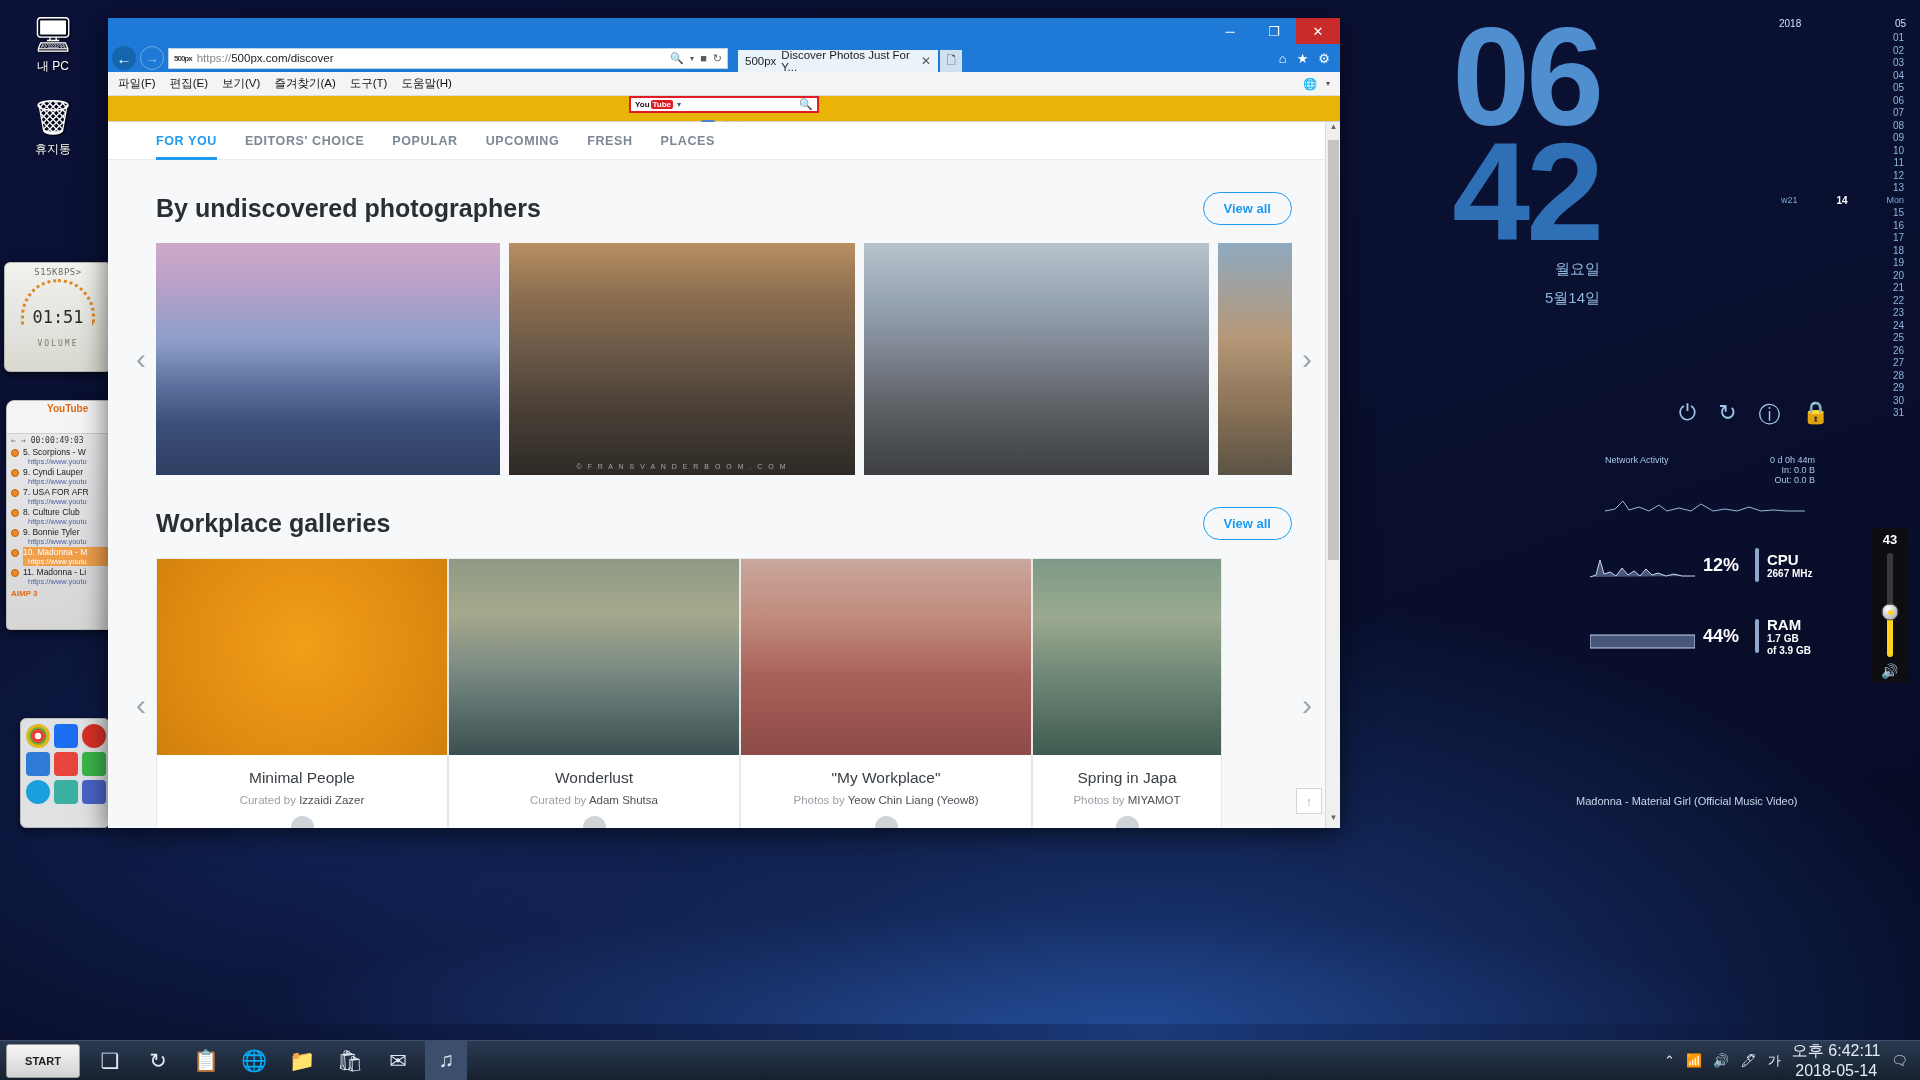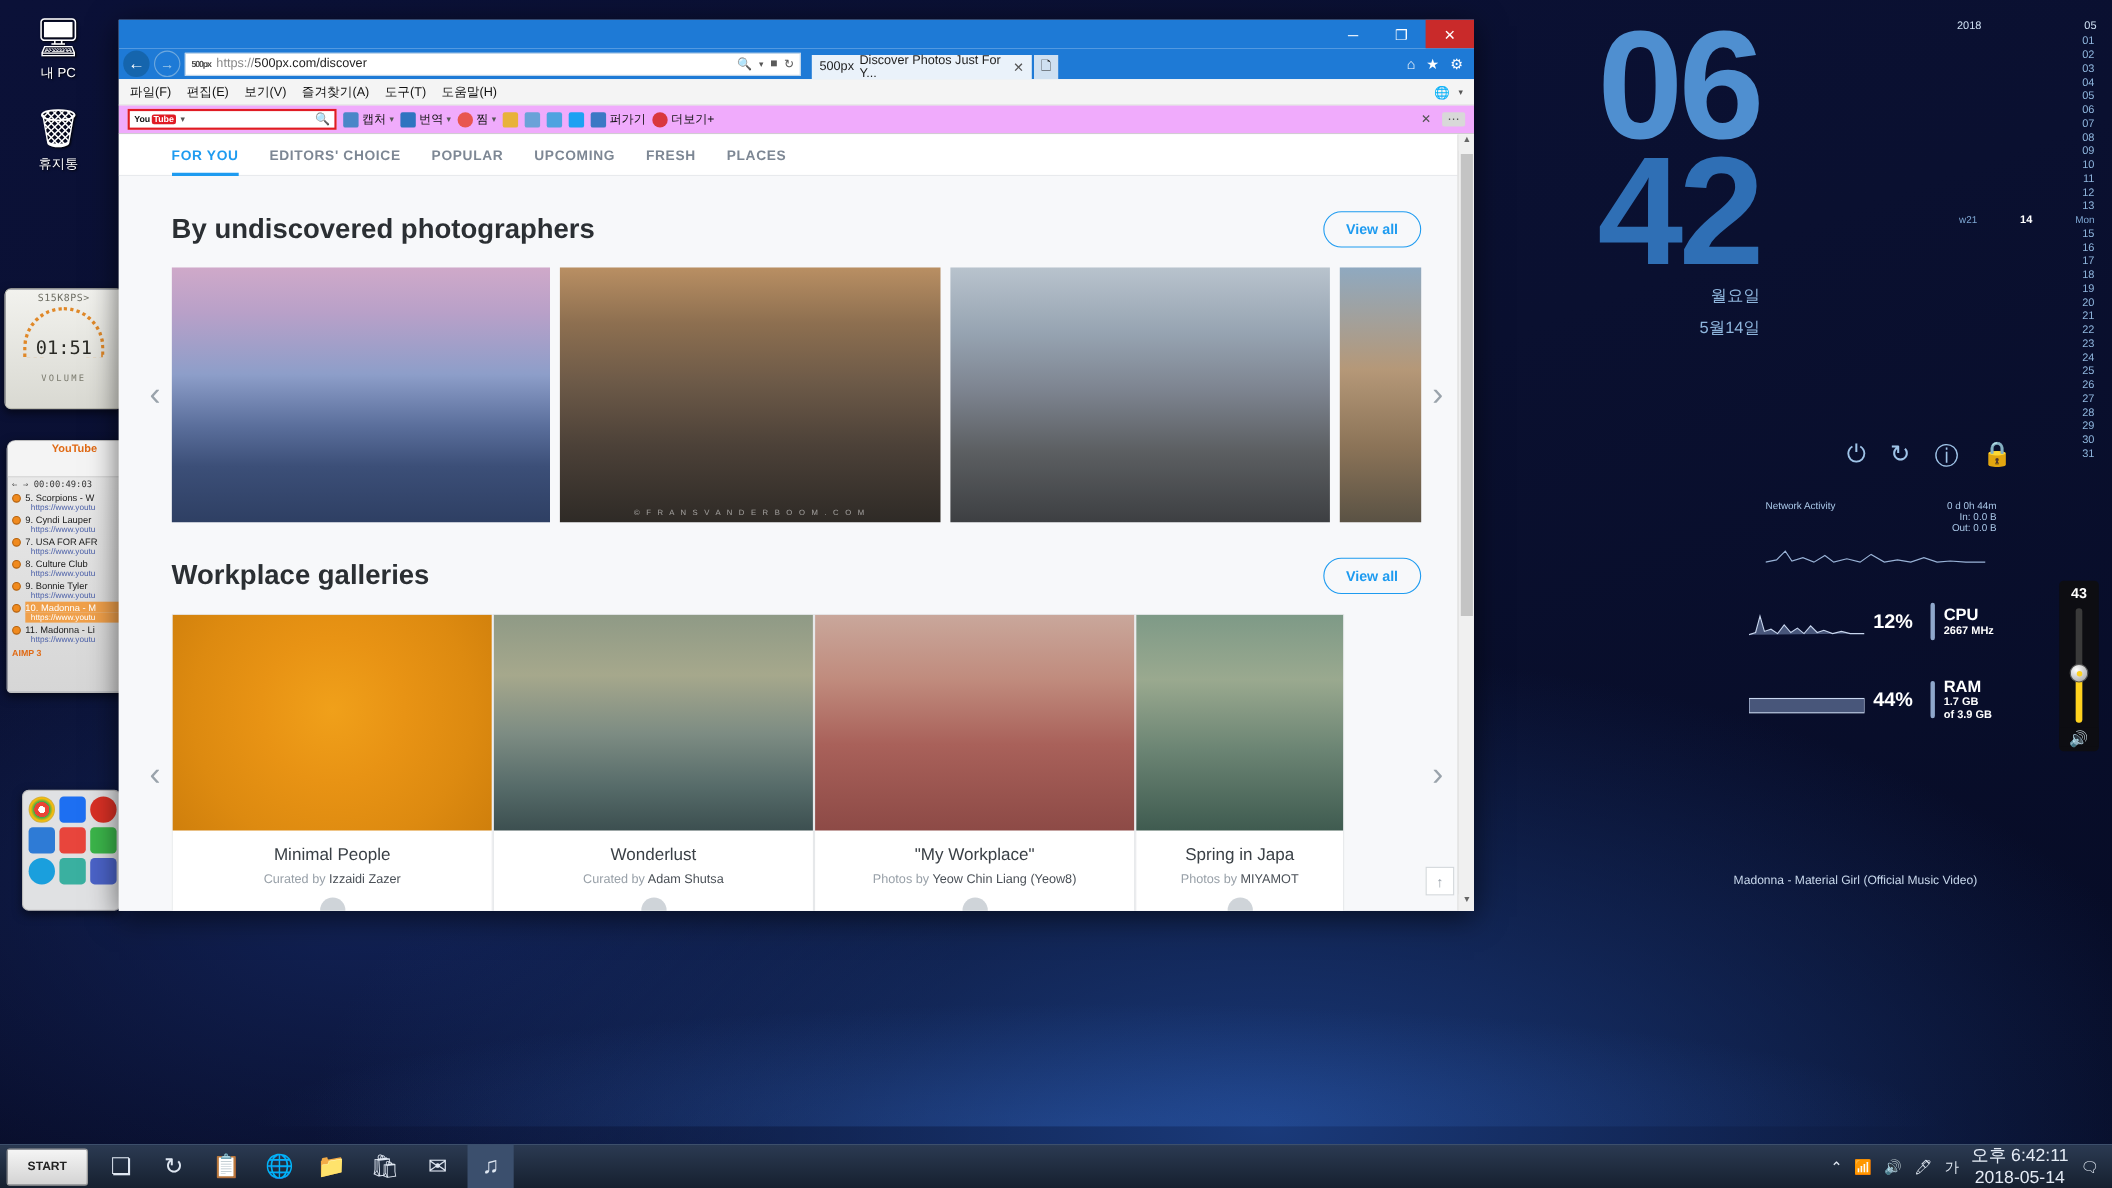--- a/index.html
+++ b/index.html
@@ -229,22 +229,22 @@
   .titleright { margin-left: auto; display: flex; align-items: center; gap: 10px; color: #fff; font-size: 13px; padding-right: 6px;}
 
   .menubar {
     height: 24px; background: #f4f4f4; border-bottom: 1px solid #dcdcdc;
     display: flex; align-items: center; gap: 14px; padding: 0 10px;
     font-size: 11.5px; color: #111;
   }
   .menubar .right { margin-left: auto; display: flex; align-items: center; gap: 8px; }
 
   .toolbar2 {
-    height: 26px; background: #f0abfc; border-bottom: 1px solid #cfcfcf;
-    display: flex; align-items: center; gap: 6px; padding: 0 8px; font-size: 11px; color: #111;
+    height: 26px; background: #eab308; border-bottom: 1px solid #cfcfcf;
+    display: flex; align-items: center; gap: 6px; padding: 0 8px; font-size: 11px; color: #111; flex-direction: column;
   }
   .ytsearch {
     display: flex; align-items: center; gap: 4px;
     border: 2px solid #e01b24; background: #fff; height: 19px; width: 190px; padding: 0 4px;
   }
   .ytlogo {
     font-size: 8px; font-weight: bold; color: #111; display: flex; align-items: center; gap: 1px;
   }
   .ytlogo .tube { background: #e01b24; color: #fff; padding: 0 2px; border-radius: 2px; }
   .tbitem { display: flex; align-items: center; gap: 3px; }

